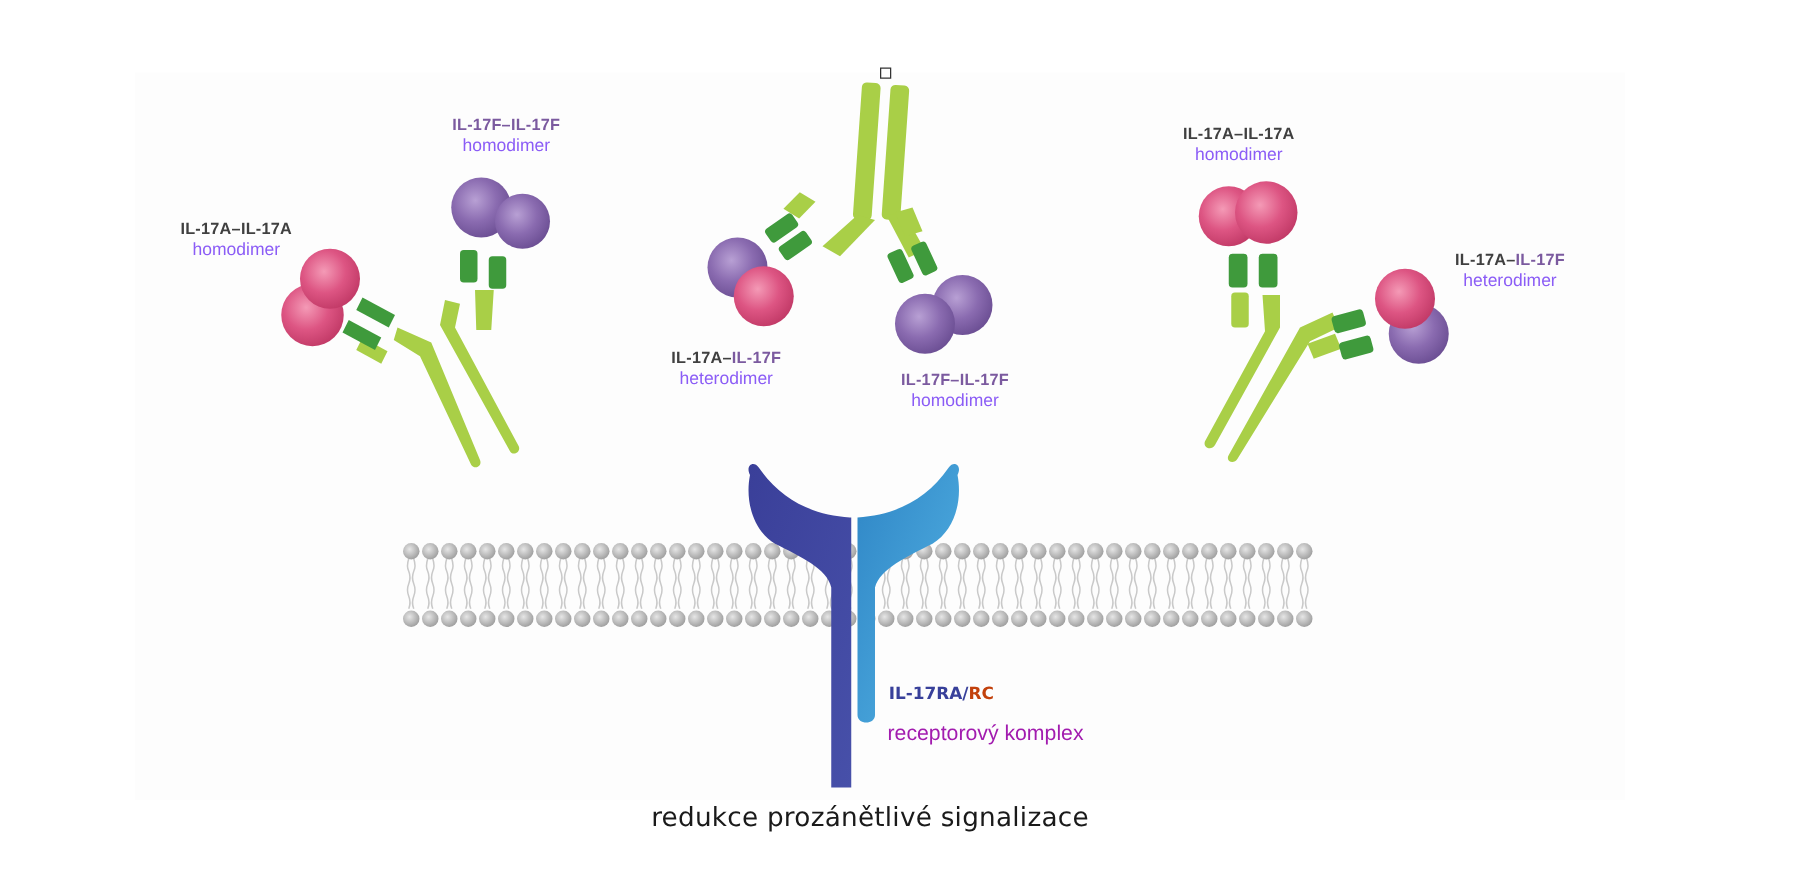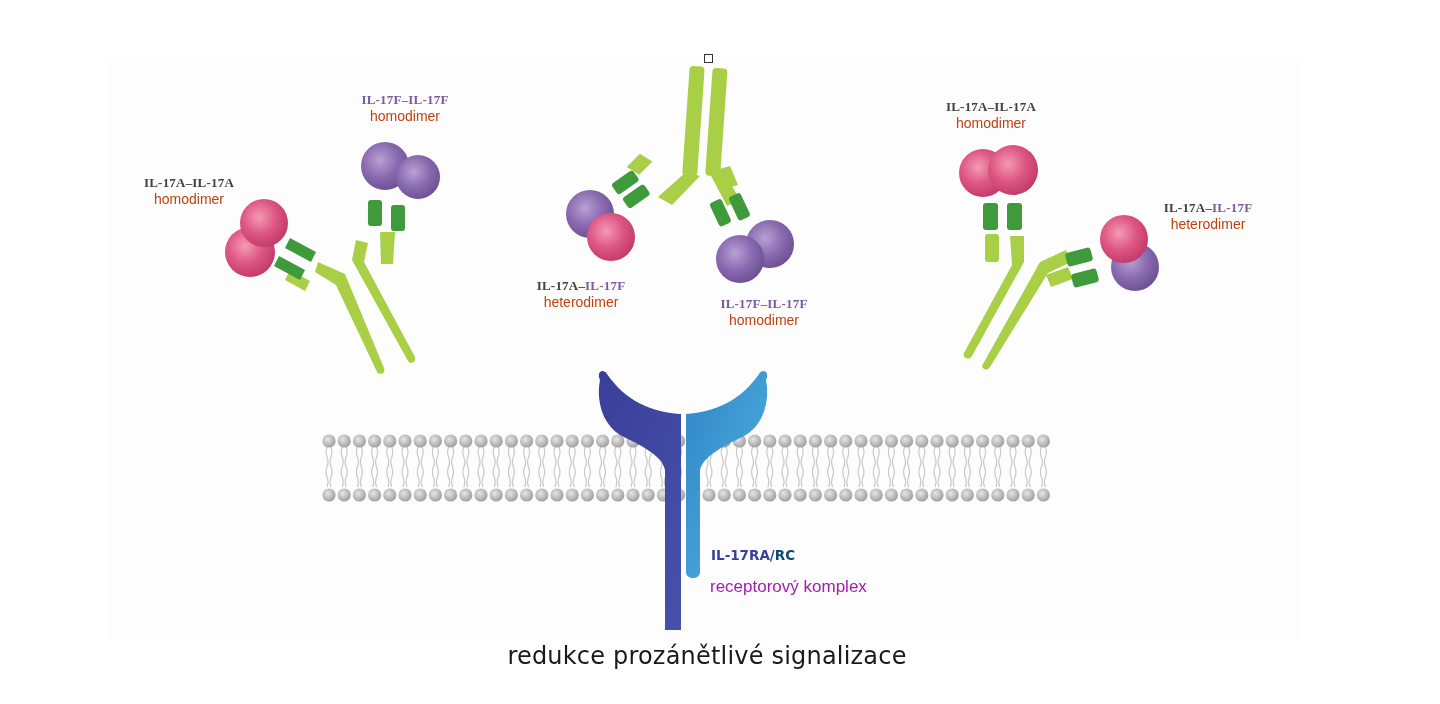--- a/index.html
+++ b/index.html
@@ -11,41 +11,41 @@
     .panel {
       position: absolute; left: 108px; top: 58px; width: 1192px; height: 582px;
       background: #fdfdfd;
     }
     svg.scene { position: absolute; left: 0; top: 0; }
     .lbl {
       position: absolute; text-align: center; line-height: 1.25;
       white-space: nowrap; transform: translateX(-50%);
     }
     .lbl .code {
-      font-family: Liberation Serif, serif; font-weight: bold; font-size: 13px;
+      font-family: Liberation Sans, sans-serif; font-weight: bold; font-size: 13px;
       letter-spacing: 0.2px; display: block;
     }
     .lbl .kind {
-      font-family: "Liberation Sans", sans-serif; font-size: 14px; color: #c2410c; display: block;
+      font-family: "Liberation Sans", sans-serif; font-size: 14px; color: #8b5cf6; display: block;
     }
     .c-a { color: #404040; }
     .c-f { color: #7b5a9f; }
     .c-ra { color: #38409a; margin-top: 46px; }
-    .c-rc { color: #0c4a6e; }
+    .c-rc { color: #c2410c; }
     .receptor-name {
       position: absolute; left: 711px; top: 547px;
       font-family: "DejaVu Sans", sans-serif; font-weight: bold; font-size: 13.5px;
     }
     .receptor-desc {
       position: absolute; left: 710px; top: 577px;
       font-family: "Liberation Sans", sans-serif; font-size: 17px; color: #a21caf;
     }
     .caption {
-      position: absolute; left: 15px; width: 1384px; top: 642px; text-align: center;
-      font-family: "DejaVu Sans", sans-serif; font-size: 24px; color: #1a1a1a;
+      position: absolute; left: 4px; width: 1384px; top: 642px; text-align: center;
+      font-family: "DejaVu Sans", sans-serif; font-size: 21px; color: #1a1a1a;
       letter-spacing: 0.2px;
     }
     .marker {
       position: absolute; left: 704px; top: 54px; width: 7px; height: 7px;
       border: 1px solid #333; background: #fff;
     }
   </style>
 </head>
 <body>
 

